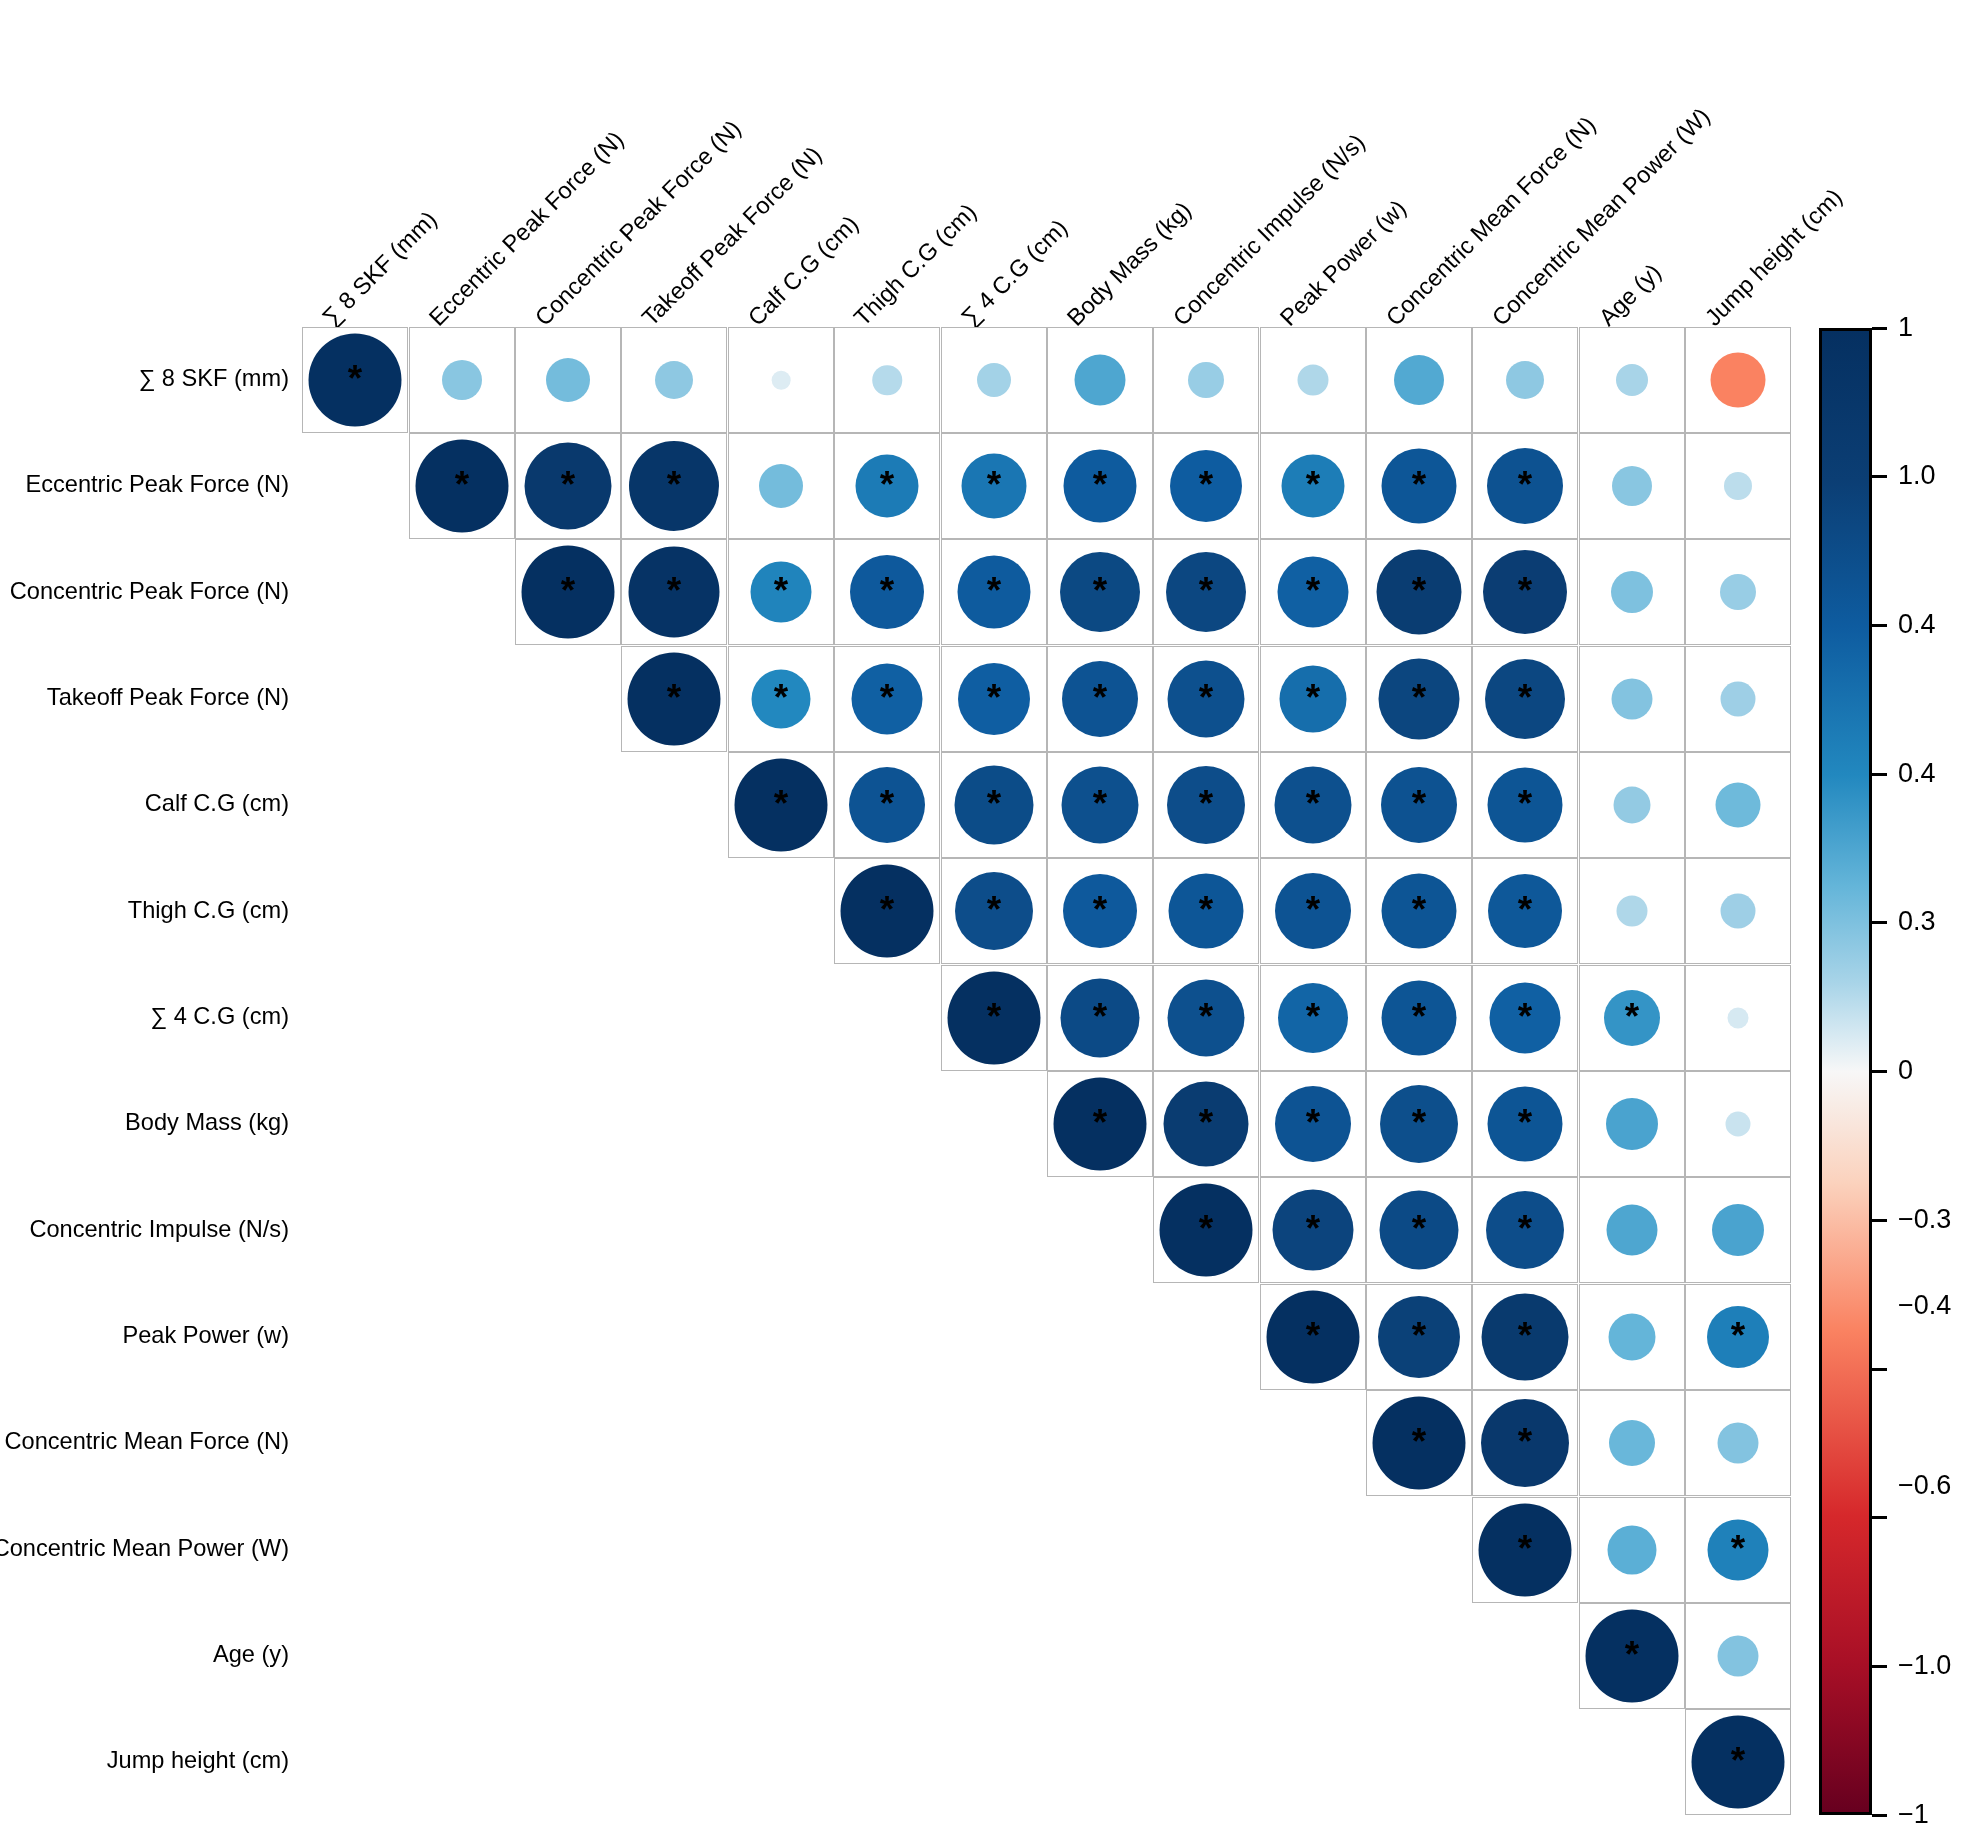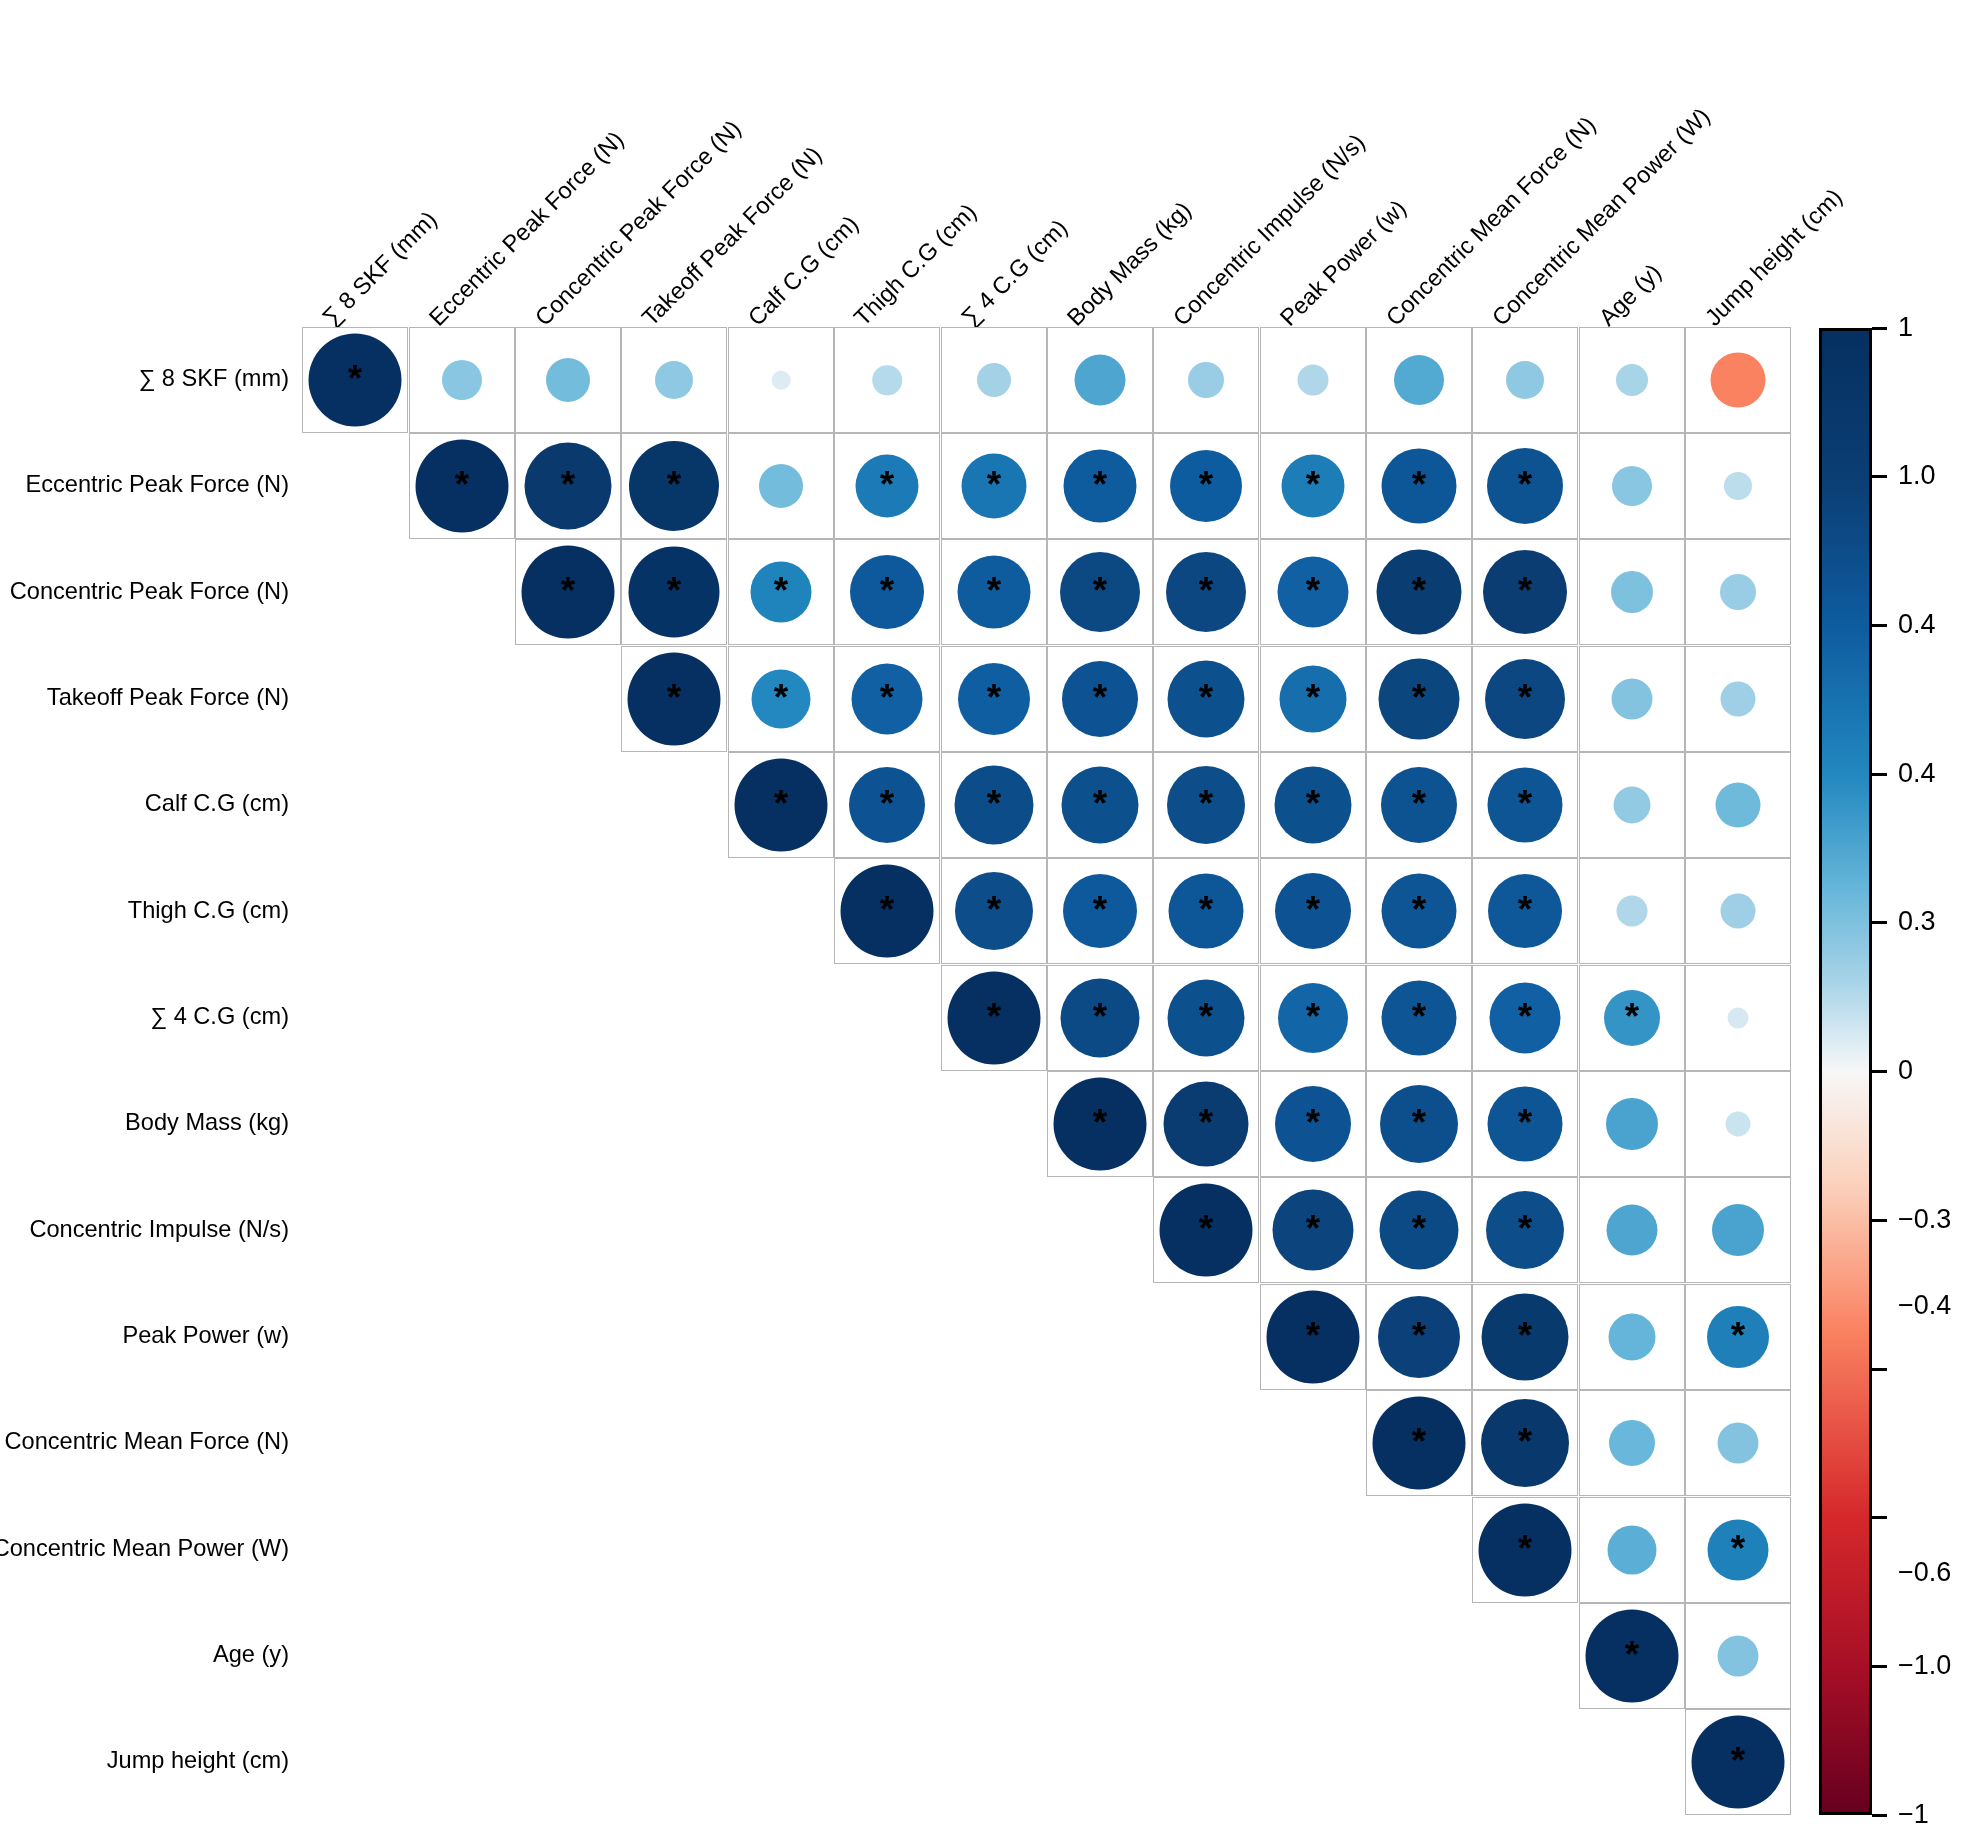--- a/index.html
+++ b/index.html
@@ -508,20 +508,20 @@
       <div class="cblab" style="left: 1898px; top: 760px;">0.4</div>
       <div class="cbtick" style="left: 1872px; top: 921px; width: 15.4px;"></div>
       <div class="cblab" style="left: 1898px; top: 908px;">0.3</div>
       <div class="cbtick" style="left: 1872px; top: 1070px; width: 15.4px;"></div>
       <div class="cblab" style="left: 1898px; top: 1057px;">0</div>
       <div class="cbtick" style="left: 1872px; top: 1219px; width: 15.4px;"></div>
       <div class="cblab" style="left: 1898px; top: 1206px;">−0.3</div>
       <div class="cbtick" style="left: 1872px; top: 1368px; width: 15.4px;"></div>
       <div class="cblab" style="left: 1898px; top: 1292px;">−0.4</div>
       <div class="cbtick" style="left: 1872px; top: 1516px; width: 15.4px;"></div>
-      <div class="cblab" style="left: 1898px; top: 1559px;">−0.6</div>
+      <div class="cblab" style="left: 1898px; top: 1472px;">−0.6</div>
       <div class="cbtick" style="left: 1872px; top: 1665px; width: 15.4px;"></div>
       <div class="cblab" style="left: 1898px; top: 1652px;">−1.0</div>
       <div class="cbtick" style="left: 1872px; top: 1814px; width: 15.4px;"></div>
       <div class="cblab" style="left: 1898px; top: 1801px;">−1</div>
     </div>
 </div>
 
 
 </body></html>

